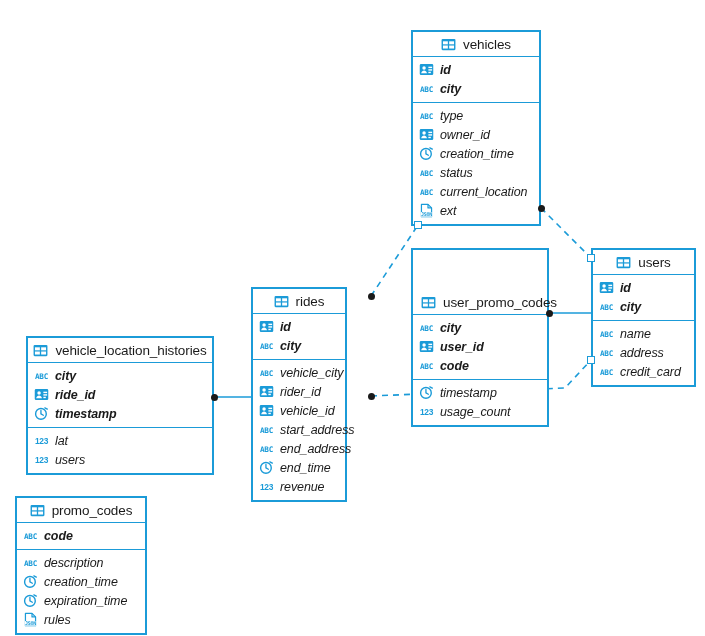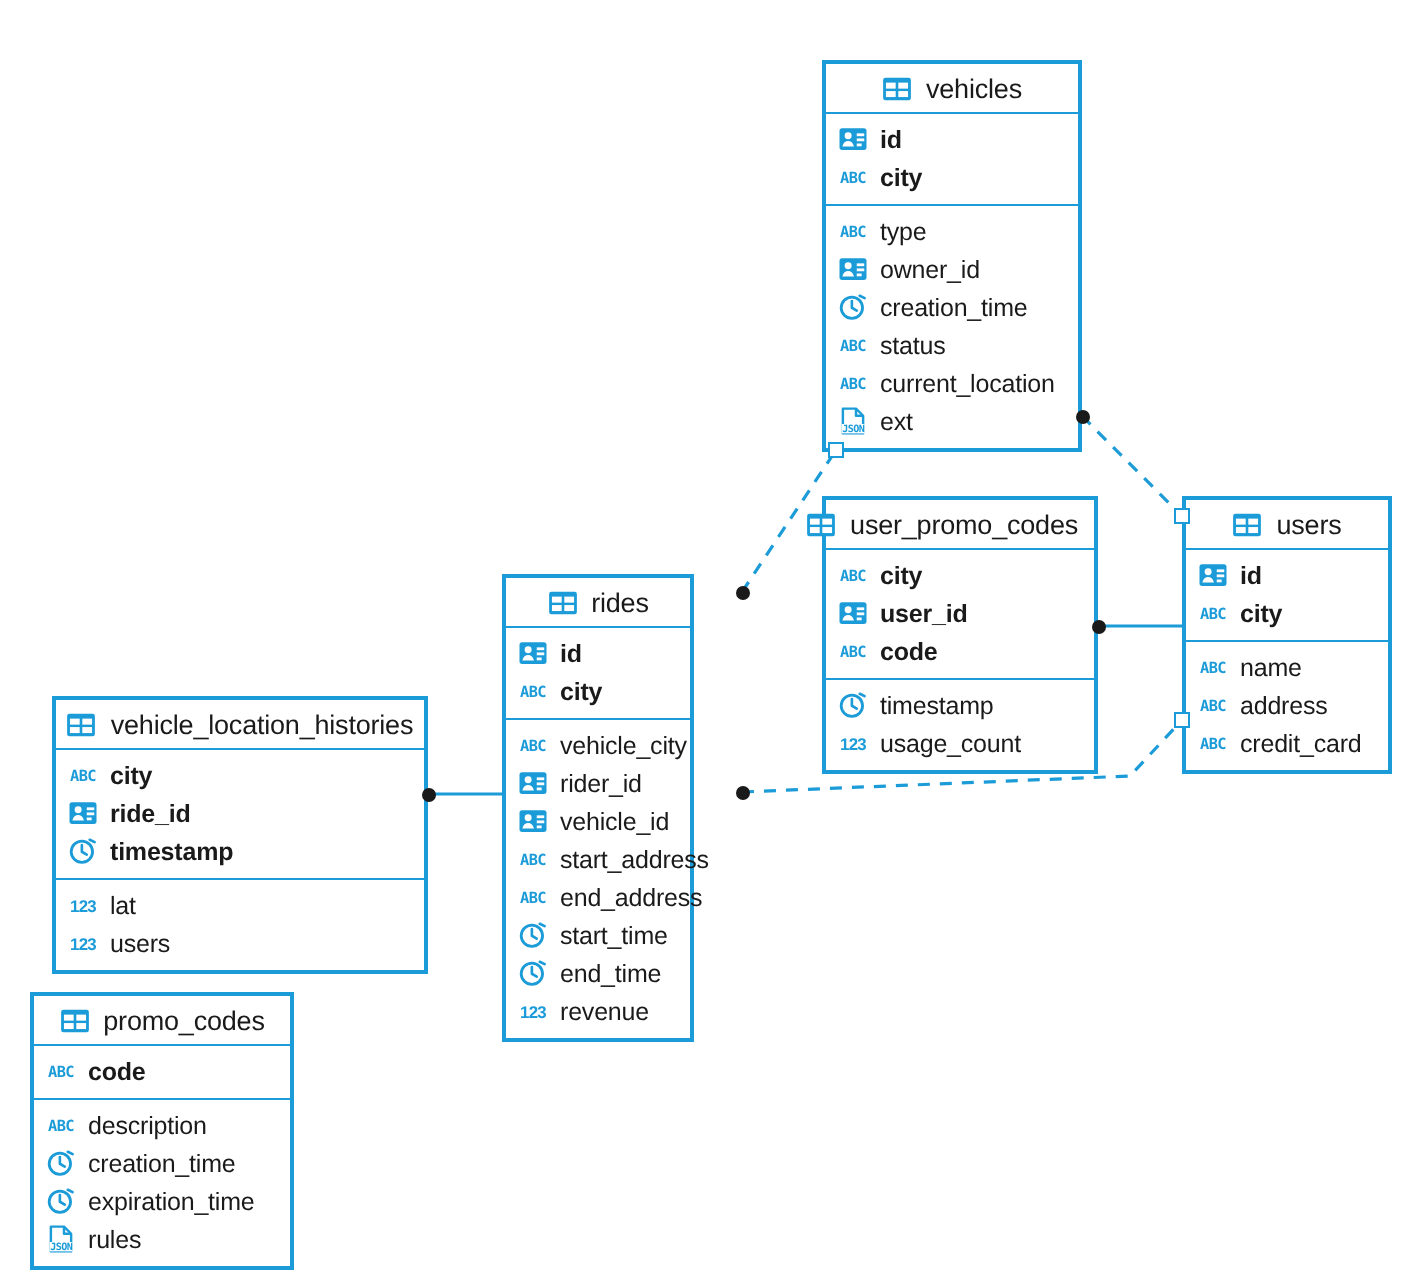--- a/index.html
+++ b/index.html
@@ -46,21 +46,22 @@
     height: 25px;
     display: flex;
     align-items: center;
     justify-content: center;
     gap: 7px;
     padding: 1px 8px;
     border-bottom: 1px solid #1b9bd8;
     background: #ffffff;
   }
   .entity-header.align-left {
-    justify-content: flex-end;
+    justify-content: flex-start;
+    margin-top: 40px;
   }
   .entity-title {
     font-size: 13.5px;
     color: #1a1a1a;
     white-space: nowrap;
     letter-spacing: -0.1px;
   }
 
   .field-group {
     padding: 3px 0 4px 0;
@@ -74,20 +75,21 @@
     align-items: center;
     gap: 6px;
     padding: 0 6px;
     height: 19px;
     white-space: nowrap;
   }
   .field-name {
     font-size: 12.5px;
     color: #1a1a1a;
     letter-spacing: -0.1px;
+    font-style: italic;
   }
   .field.key .field-name {
     font-weight: bold;
   }
 
   .ic {
     width: 15px;
     height: 15px;
     flex: 0 0 15px;
     display: block;
@@ -379,39 +381,31 @@
             <text x="8" y="11.2" fill="#1b9bd8" text-anchor="middle" font-size="8.2" font-weight="bold" font-family="&quot;DejaVu Sans Mono&quot;, monospace" letter-spacing="-0.3">ABC</text>
           </svg>
           <span class="field-name">end_address</span>
         </div>
         <div class="field">
           <svg class="ic" viewBox="0 0 16 16">
             <circle cx="7.4" cy="8.4" r="5.7" fill="none" stroke="#1b9bd8" stroke-width="1.5"></circle>
             <path d="M7.4 4.8 L7.4 8.4 L10.0 9.9" fill="none" stroke="#1b9bd8" stroke-width="1.4" stroke-linecap="round" stroke-linejoin="round"></path>
             <path d="M11.6 2.0 L14.2 3.3" fill="none" stroke="#1b9bd8" stroke-width="1.4" stroke-linecap="round"></path>
           </svg>
-          <span class="field-name">start_time</span>
-        </div>
-        <div class="field">
-          <svg class="ic" viewBox="0 0 16 16">
-            <circle cx="7.4" cy="8.4" r="5.7" fill="none" stroke="#1b9bd8" stroke-width="1.5"></circle>
-            <path d="M7.4 4.8 L7.4 8.4 L10.0 9.9" fill="none" stroke="#1b9bd8" stroke-width="1.4" stroke-linecap="round" stroke-linejoin="round"></path>
-            <path d="M11.6 2.0 L14.2 3.3" fill="none" stroke="#1b9bd8" stroke-width="1.4" stroke-linecap="round"></path>
-          </svg>
           <span class="field-name">end_time</span>
         </div>
         <div class="field">
           <svg class="ic" viewBox="0 0 16 16">
             <text x="8" y="11.6" fill="#1b9bd8" text-anchor="middle" font-size="9" font-weight="bold" font-family="&quot;Liberation Sans&quot;, sans-serif" letter-spacing="-0.4">123</text>
           </svg>
           <span class="field-name">revenue</span>
         </div>
       </div>
     </div>
-    <div class="entity" style="left: 26px; top: 348px; width: 188px;">
+    <div class="entity" style="left: 26px; top: 336px; width: 188px;">
       <div class="entity-header">
         <svg class="ic" viewBox="0 0 16 16">
           <rect x="0.6" y="2" width="14.8" height="12" rx="1.2" fill="#1b9bd8"></rect>
           <rect x="2.1" y="4.6" width="5.2" height="3.2" fill="#ffffff"></rect>
           <rect x="8.7" y="4.6" width="5.2" height="3.2" fill="#ffffff"></rect>
           <rect x="2.1" y="9.1" width="5.2" height="3.2" fill="#ffffff"></rect>
           <rect x="8.7" y="9.1" width="5.2" height="3.2" fill="#ffffff"></rect>
         </svg>
         <span class="entity-title">vehicle_location_histories</span>
       </div>

